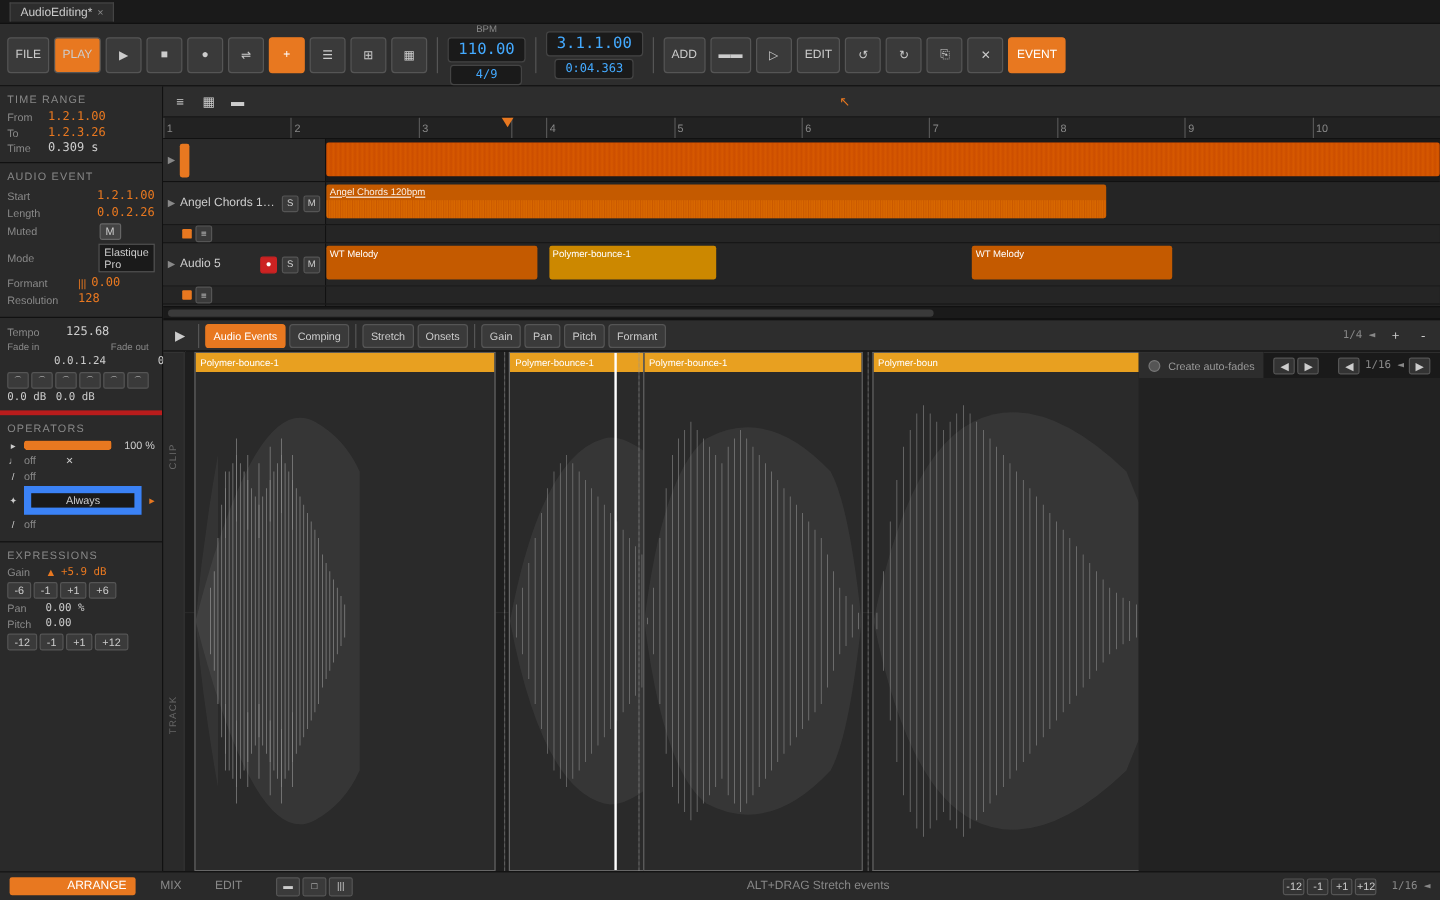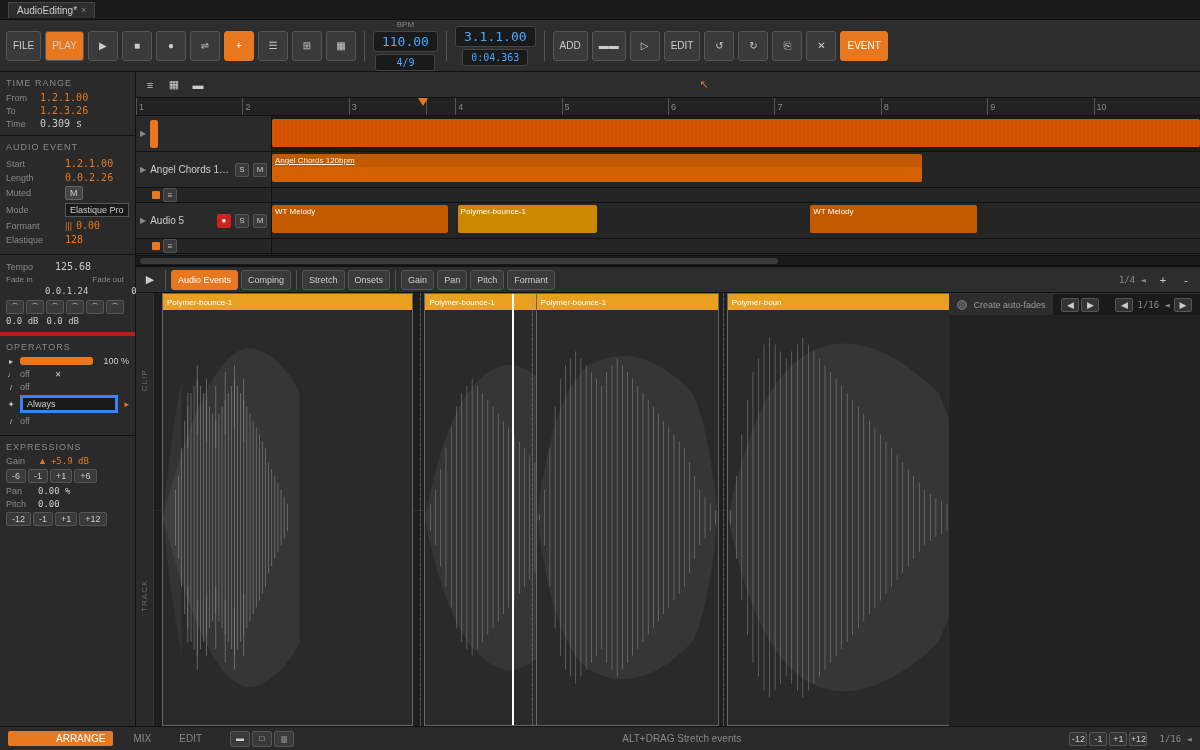--- a/index.html
+++ b/index.html
@@ -162,21 +162,21 @@
       font-size: 9px;
       color: #888;
       text-transform: uppercase;
       margin-bottom: 6px;
       letter-spacing: 1px;
     }
     .ae-row {
       display: flex;
       align-items: center;
       margin-bottom: 3px;
-      gap: 4px;
+      gap: 22px;
     }
     .ae-label {
       font-size: 9px;
       color: #888;
       width: 55px;
     }
     .ae-value {
       font-size: 10px;
       color: #e87820;
       font-family: monospace;
@@ -909,21 +909,21 @@
       <div class="ae-row">
         <span class="ae-label">Mode</span>
         <span class="ae-mode-select">Elastique Pro</span>
       </div>
       <div class="ae-row formant-row">
         <span class="ae-label">Formant</span>
         <span style="font-size:9px;color:#e87820;">|||</span>
         <span class="ae-value">0.00</span>
       </div>
       <div class="ae-row resolution-row">
-        <span class="ae-label">Elastique</span>
+        <span class="ae-label">Resolution</span>
         <span class="ae-value">128</span>
       </div>
     </div>
 
     <div class="tempo-section">
       <div class="tempo-row">
         <span class="tempo-label">Tempo</span>
         <span class="tempo-value">125.68</span>
       </div>
       <div class="fade-section">
@@ -963,21 +963,21 @@
         <span class="op-icon">♩</span>
         <span class="op-off">off</span>
         <span class="op-icon" style="margin-left:4px;">✕</span>
       </div>
       <div class="op-row">
         <span class="op-icon">/</span>
         <span class="op-off">off</span>
       </div>
       <div class="op-row">
         <span class="op-icon">✦</span>
-        <div class="op-select" style="font-size:9px;color:#ccc;flex:1;background:#1a1a1a;border:3px solid #3b82f6;padding:1px 4px;">Always</div>
+        <div class="op-select" style="font-size:9px;color:#ccc;flex:1;background:#1a1a1a;border:6px solid #3b82f6;padding:1px 4px;text-align:center;">Always</div>
         <span style="font-size:9px;color:#e87820;margin-left:2px;">▸</span>
       </div>
       <div class="op-row">
         <span class="op-icon">/</span>
         <span class="op-off">off</span>
       </div>
     </div>
 
     <div class="expressions-section">
       <div class="section-title">EXPRESSIONS</div>

